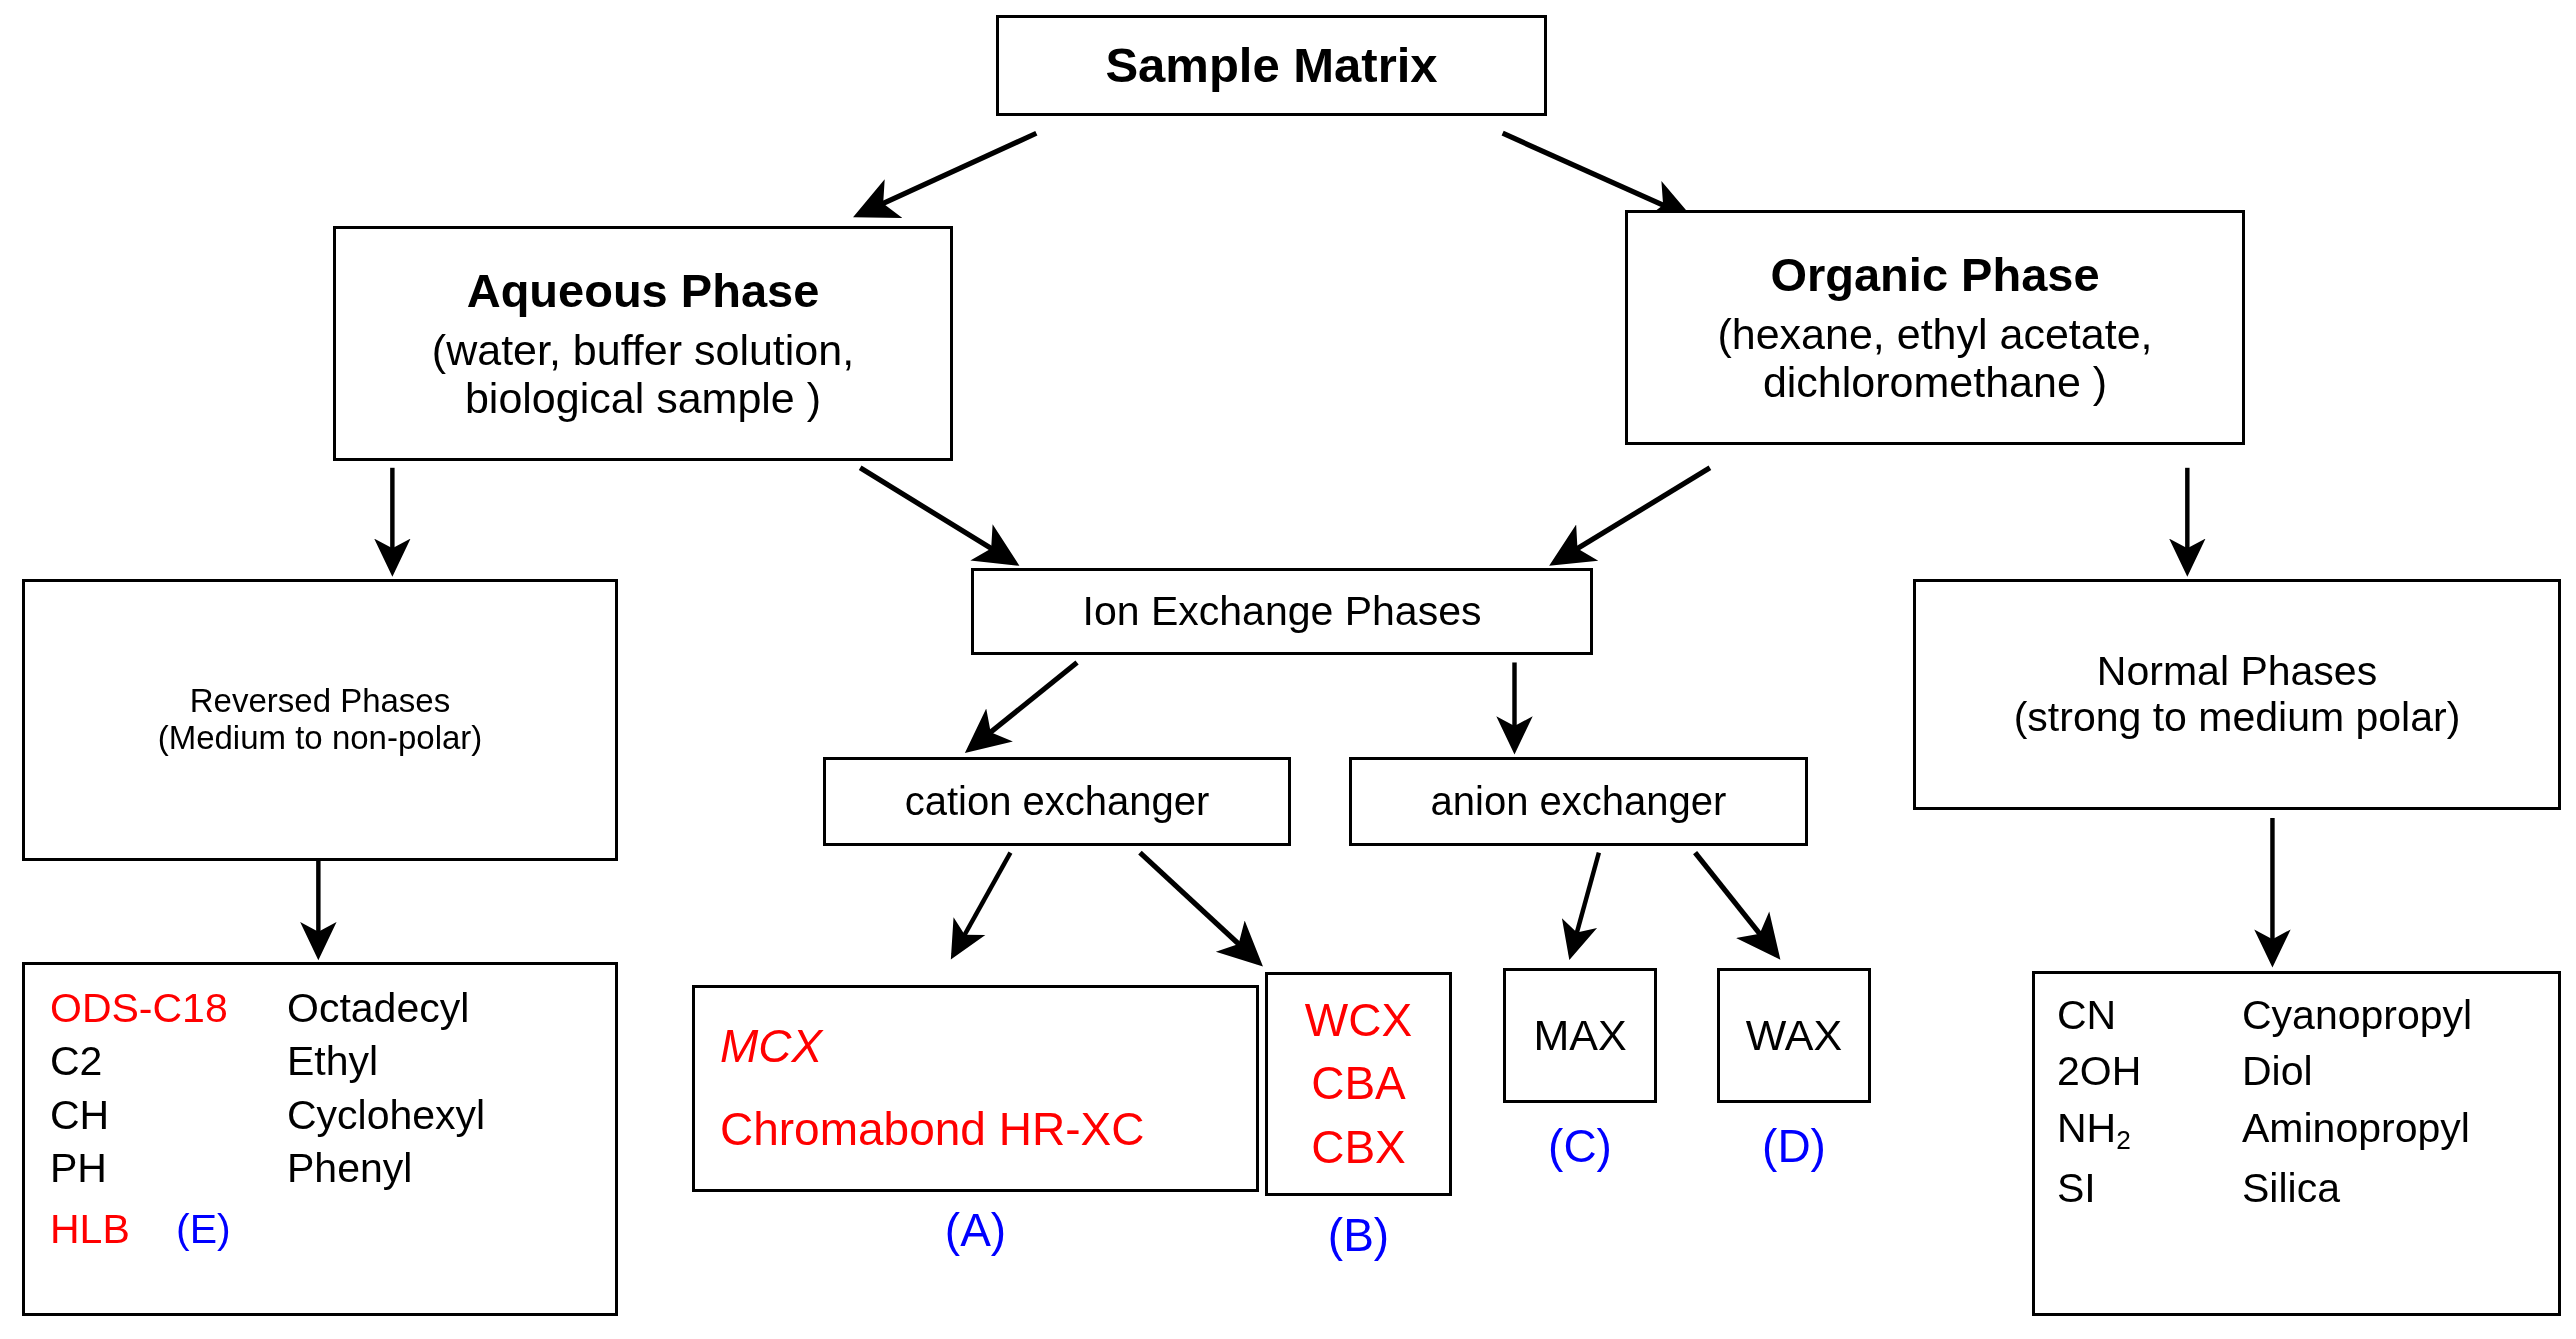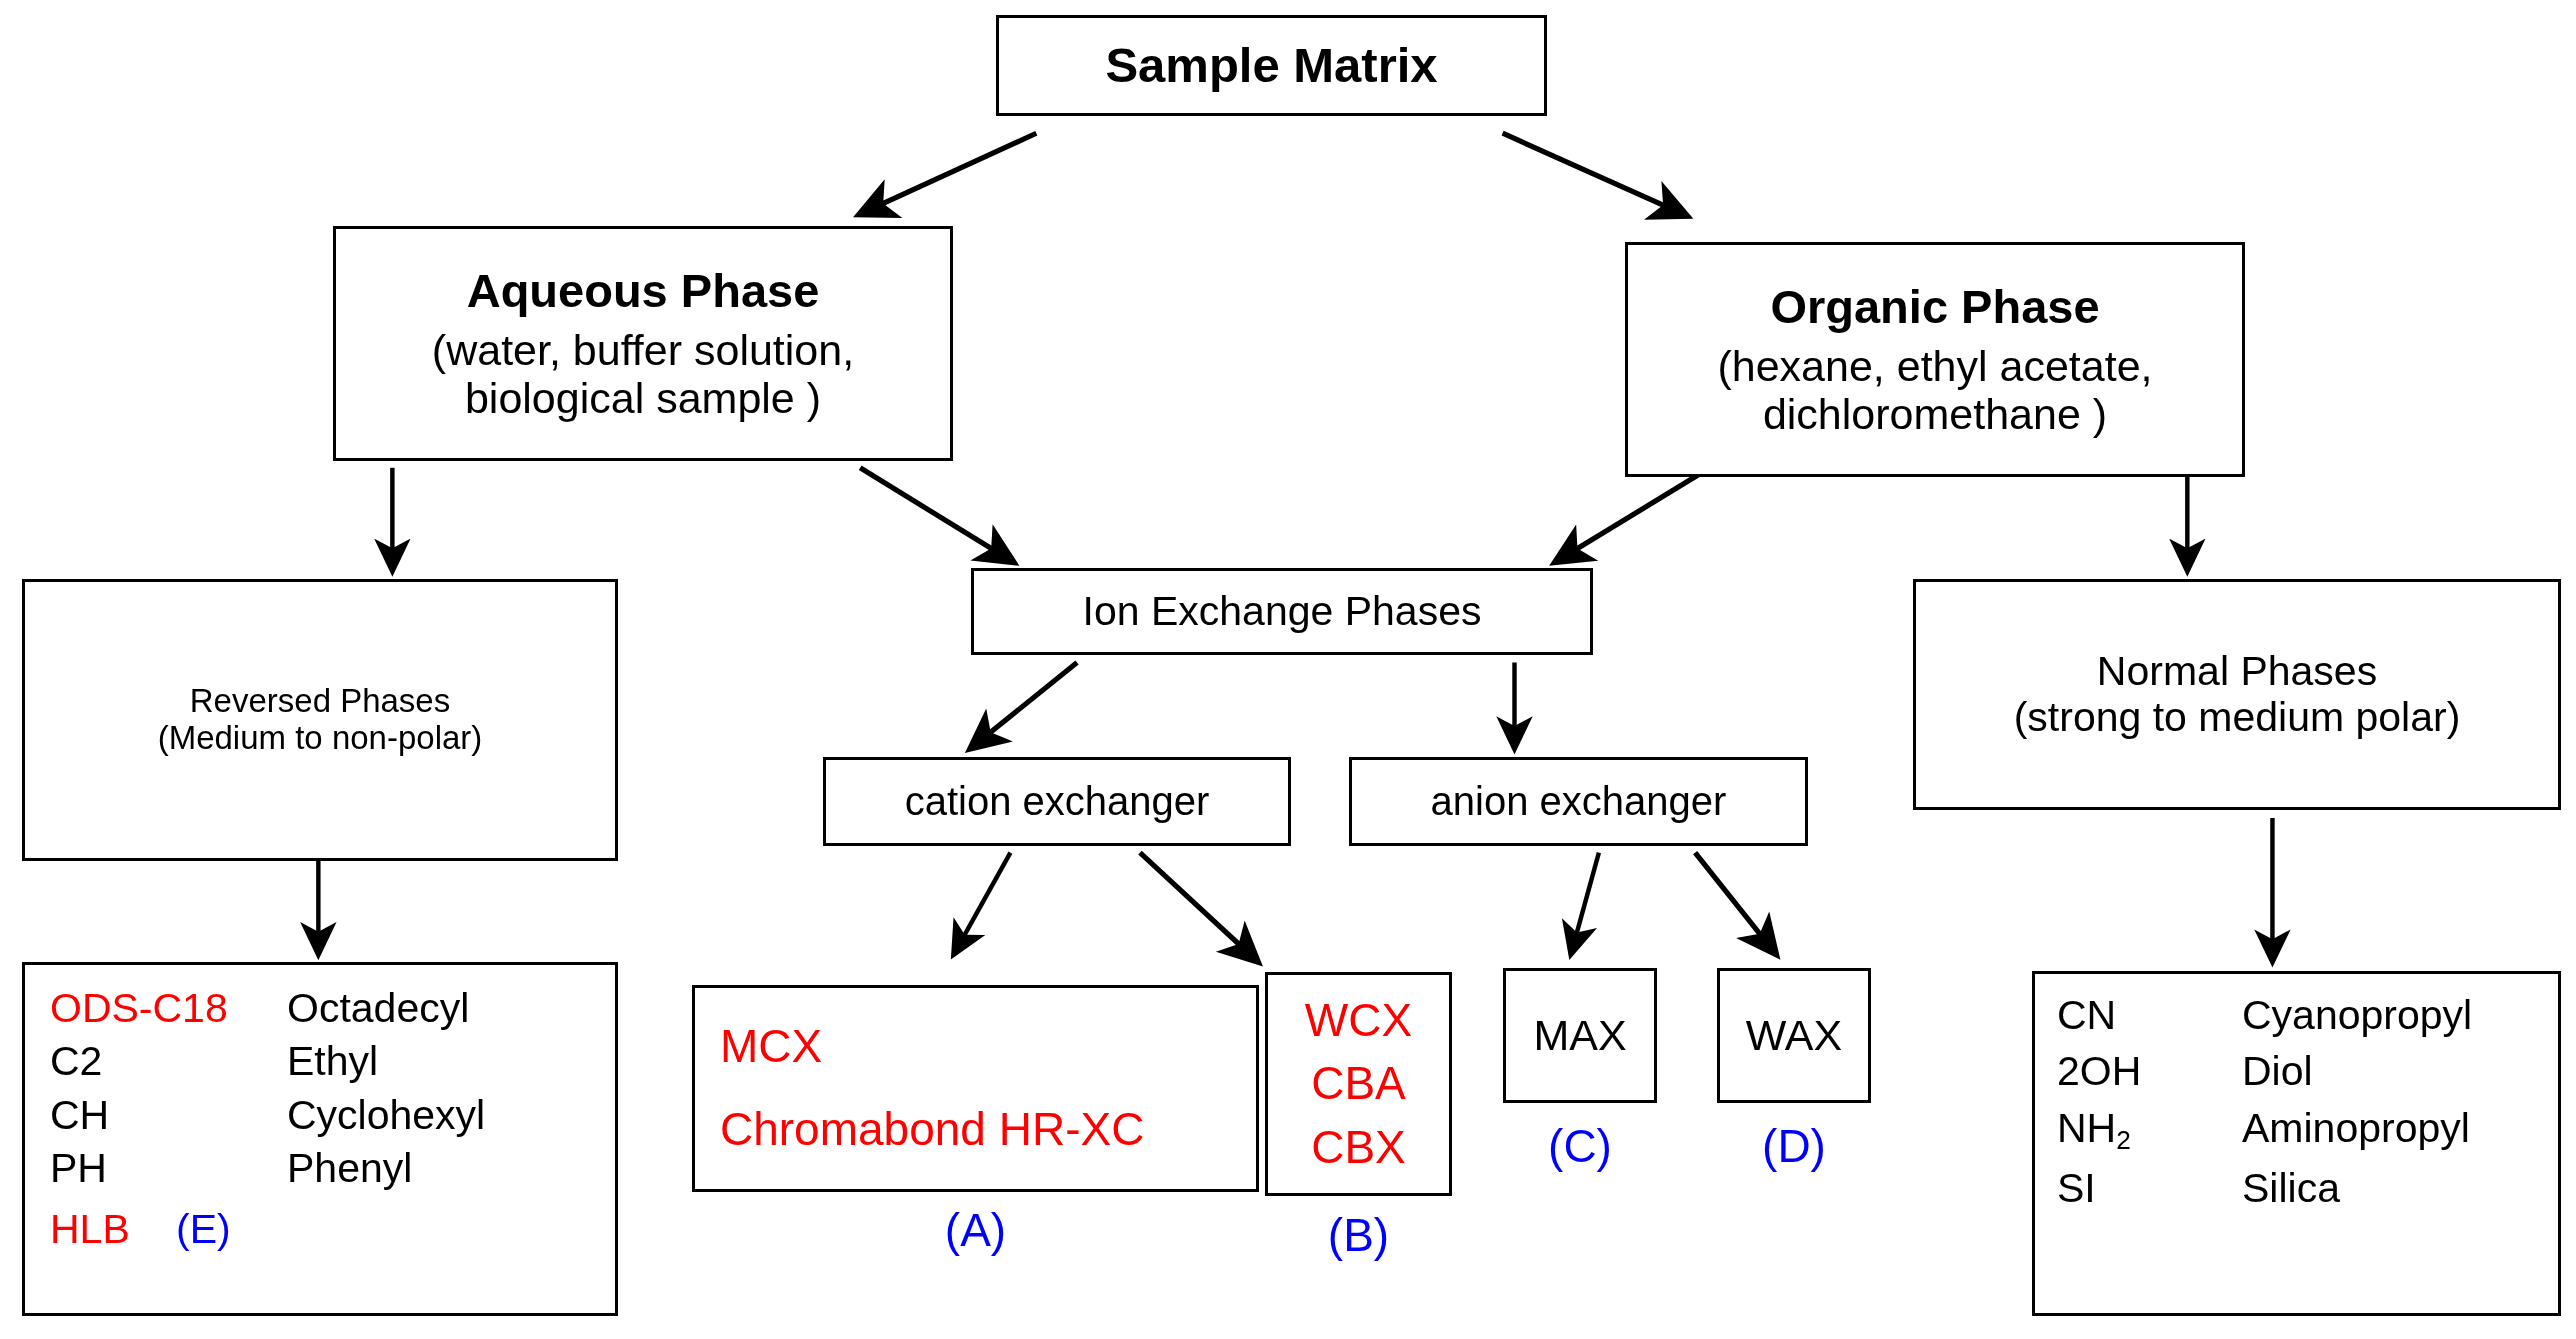--- a/index.html
+++ b/index.html
@@ -67,21 +67,21 @@
   <div class="box" style="left:996px;top:15px;width:551px;height:101px;font-size:49px;">
     <div class="b-title">Sample Matrix</div>
   </div>
 
   <div class="box" style="left:333px;top:226px;width:620px;height:235px;font-size:43px;">
     <div class="b-title" style="font-size:47px;margin-bottom:9px;">Aqueous Phase</div>
     <div class="sub">(water, buffer solution,</div>
     <div class="sub">biological sample )</div>
   </div>
 
-  <div class="box" style="left:1625px;top:242px;width:620px;height:235px;font-size:43px;">
+  <div class="box" style="left:1625px;top:210px;width:620px;height:235px;font-size:43px;">
     <div class="b-title" style="font-size:47px;margin-bottom:9px;">Organic Phase</div>
     <div class="sub">(hexane, ethyl acetate,</div>
     <div class="sub">dichloromethane )</div>
   </div>
 
   <div class="box" style="left:971px;top:568px;width:622px;height:87px;font-size:41px;">
     <div>Ion Exchange Phases</div>
   </div>
 
   <div class="box" style="left:22px;top:579px;width:596px;height:282px;font-size:33px;">
@@ -119,21 +119,21 @@
       <span class="k" style="width:237px;">PH</span>
       <span class="v">Phenyl</span>
     </div>
     <div class="lrow">
       <span class="k red" style="width:126px;">HLB</span>
       <span class="v blue">(E)</span>
     </div>
   </div>
 
   <div class="box" style="left:692px;top:985px;width:567px;height:207px;font-size:46px;align-items:flex-start;padding-left:25px;">
-    <div class="red" style="margin-bottom:31px;">MCX</div>
+    <div class="red" style="margin-bottom:31px;font-style:italic;">MCX</div>
     <div class="red">Chromabond HR-XC</div>
   </div>
   <div class="lbl" style="left:692px;top:1203px;width:567px;font-size:46px;">(A)</div>
 
   <div class="box" style="left:1265px;top:972px;width:187px;height:224px;font-size:46px;">
     <div class="red" style="margin-bottom:12px;">WCX</div>
     <div class="red" style="margin-bottom:12px;">CBA</div>
     <div class="red">CBX</div>
   </div>
   <div class="lbl" style="left:1265px;top:1208px;width:187px;font-size:46px;">(B)</div>

